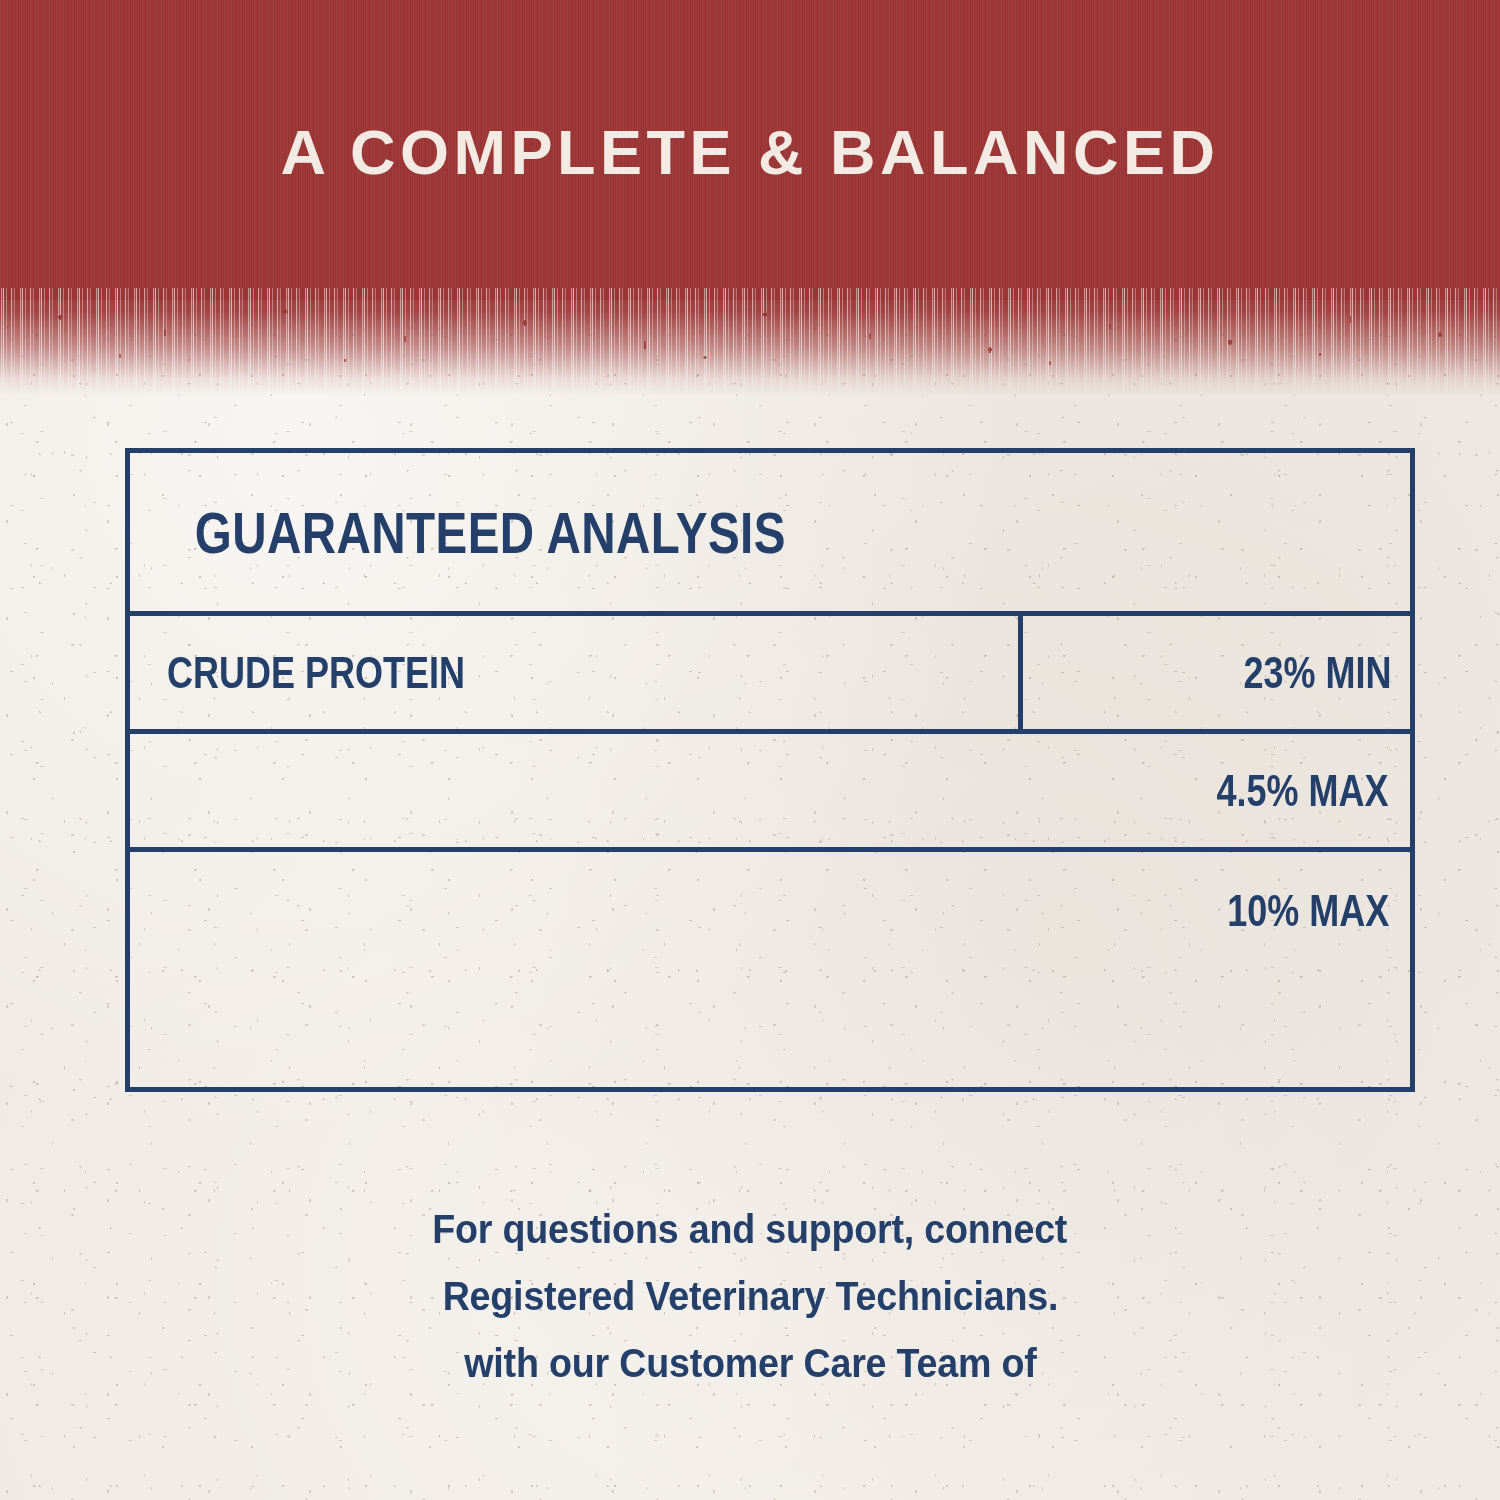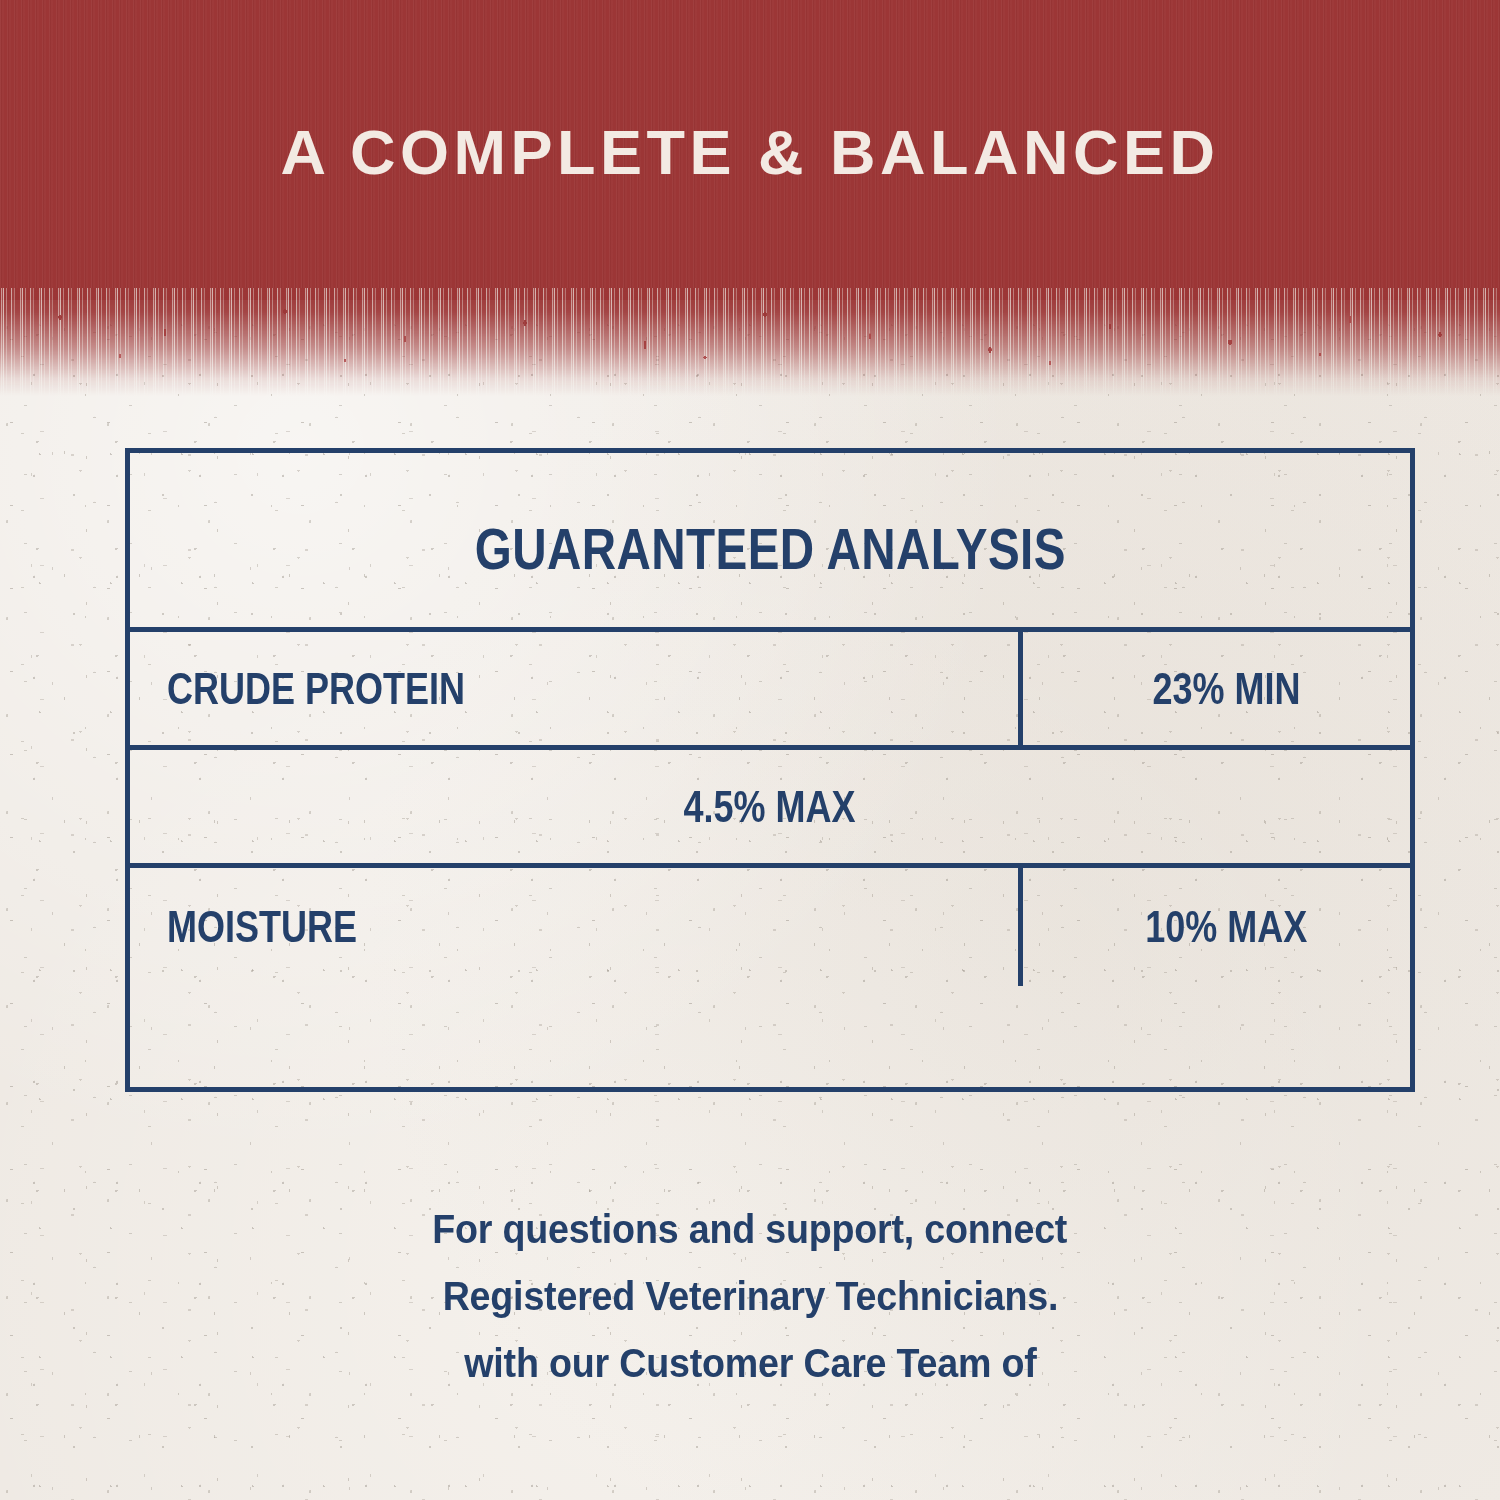--- a/index.html
+++ b/index.html
@@ -169,27 +169,26 @@
     height:644px;
     border:5px solid #24406A;
     z-index:4;
   }
 
   #ga-title {
     height:163px;
     border-bottom:5px solid #24406A;
     display:flex;
     align-items:center;
-    justify-content:center;
+    justify-content:flex-start;
     color:#24406A;
     font-weight:bold;
     font-size:58px;
     letter-spacing:.5px;
     transform-origin:center;
-    margin-top:16px;
   }
   #ga-title span {
     display:inline-block;
     transform:scaleX(.82);
     white-space:nowrap;
   }
 
   .ga-row {
     display:flex;
     height:118px;
@@ -206,21 +205,21 @@
     font-weight:bold;
     font-size:45px;
   }
   .ga-label {
     flex:0 0 893px;
     padding-left:37px;
     border-right:5px solid #24406A;
   }
   .ga-value {
     flex:1;
-    justify-content:center;
+    justify-content:flex-end;
   }
   .ga-label span,
   .ga-value span {
     display:inline-block;
     transform:scaleX(.80);
     transform-origin:left center;
     white-space:nowrap;
   }
   .ga-value span { transform-origin:center; }
 
@@ -276,23 +275,20 @@
     </div>
 
 
     <div class="ga-row">
       <div class="ga-value">
         <span>4.5% MAX</span>
       </div>
     </div>
 
     <div class="ga-row">
-      <div class="ga-label">
-        <span>MOISTURE</span>
-      </div>
       <div class="ga-value">
         <span>10% MAX</span>
       </div>
     </div>
 
   </div>
 
   <div id="footer-note">
     <div><span>For questions and support, connect</span></div>
     <div><span>Registered Veterinary Technicians.</span></div>

